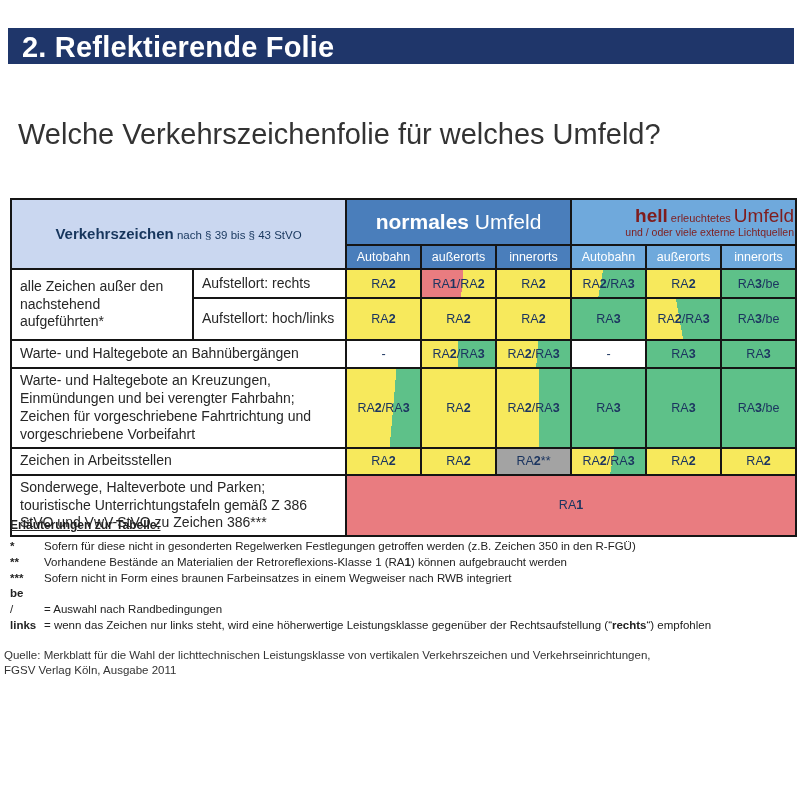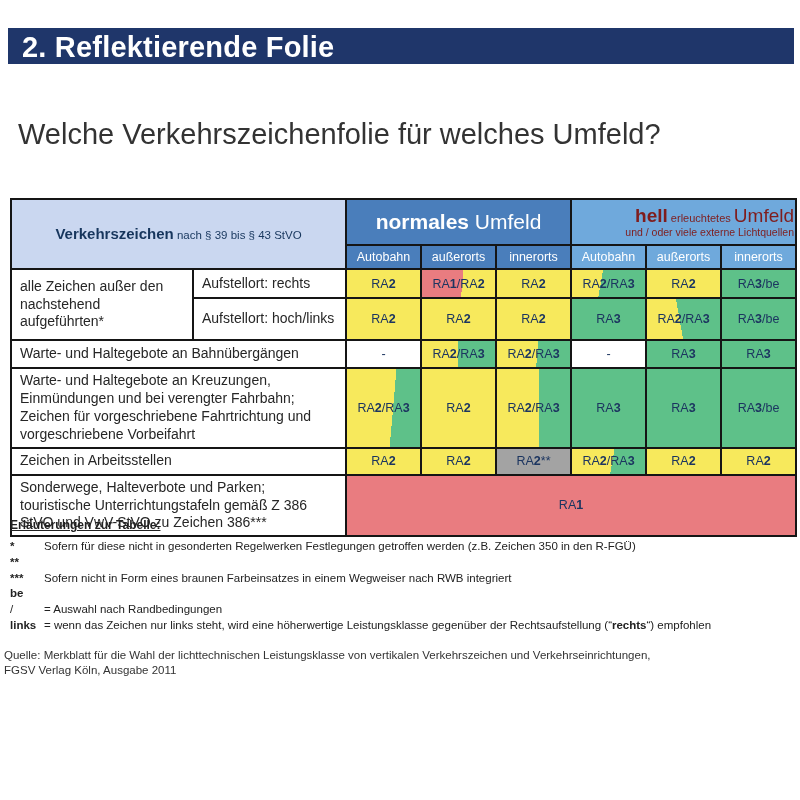--- a/index.html
+++ b/index.html
@@ -163,20 +163,21 @@
 
   <div class="legend">
     <div class="legend-heading">Erläuterungen zur Tabelle:</div>
     <div id="legend-items">
         <div class="legend-row">
           <span class="marker b">*</span>
           <span class="ltext"><span>Sofern für diese nicht in gesonderten Regelwerken Festlegungen getroffen werden (z.B. Zeichen 350 in den R-FGÜ)</span></span>
         </div>
         <div class="legend-row">
           <span class="marker b">**</span>
+          <span class="ltext"><span>Vorhandene Bestände an Materialien der Retroreflexions-Klasse 1 (RA</span><b>1</b><span>) können aufgebraucht werden</span></span>
         </div>
         <div class="legend-row">
           <span class="marker b">***</span>
           <span class="ltext"><span>Sofern nicht in Form eines braunen Farbeinsatzes in einem Wegweiser nach RWB integriert</span></span>
         </div>
         <div class="legend-row">
           <span class="marker b">be</span>
         </div>
         <div class="legend-row">
           <span class="marker">/</span>

